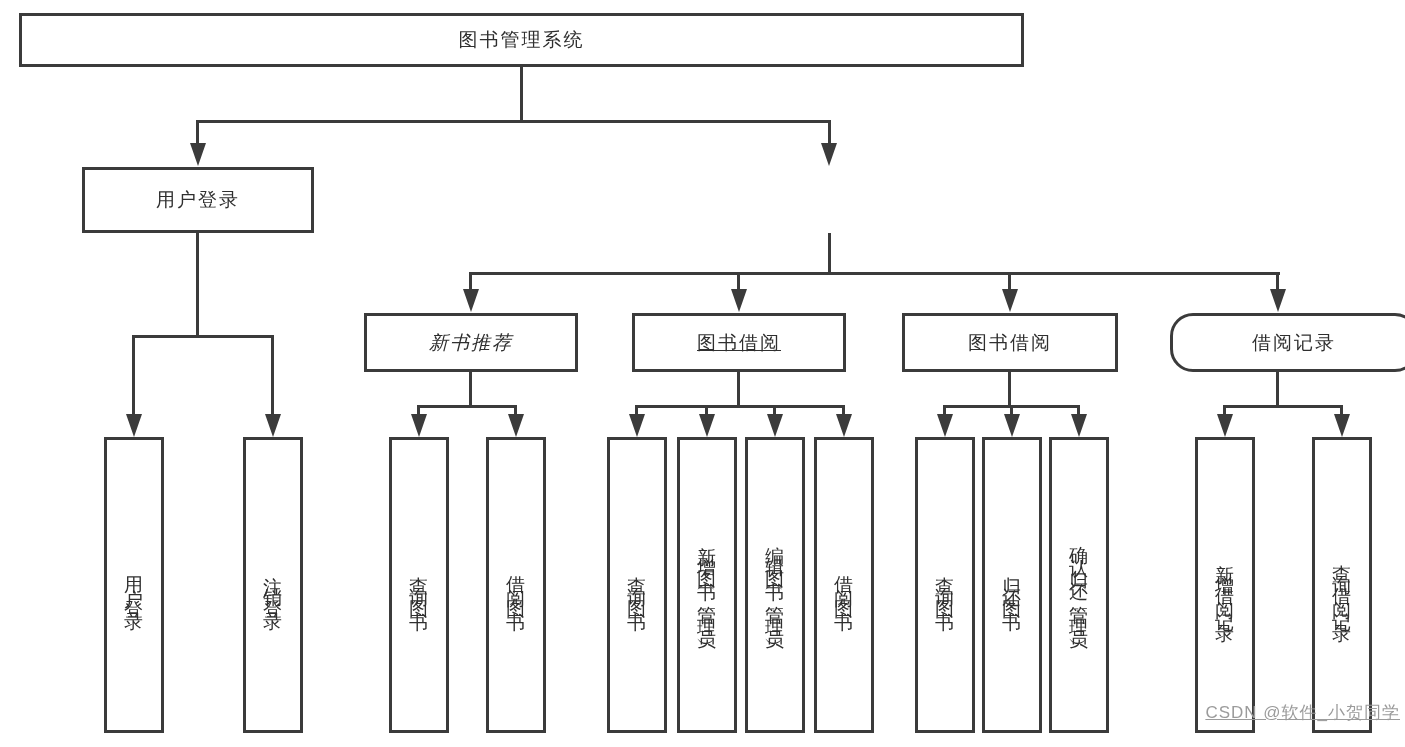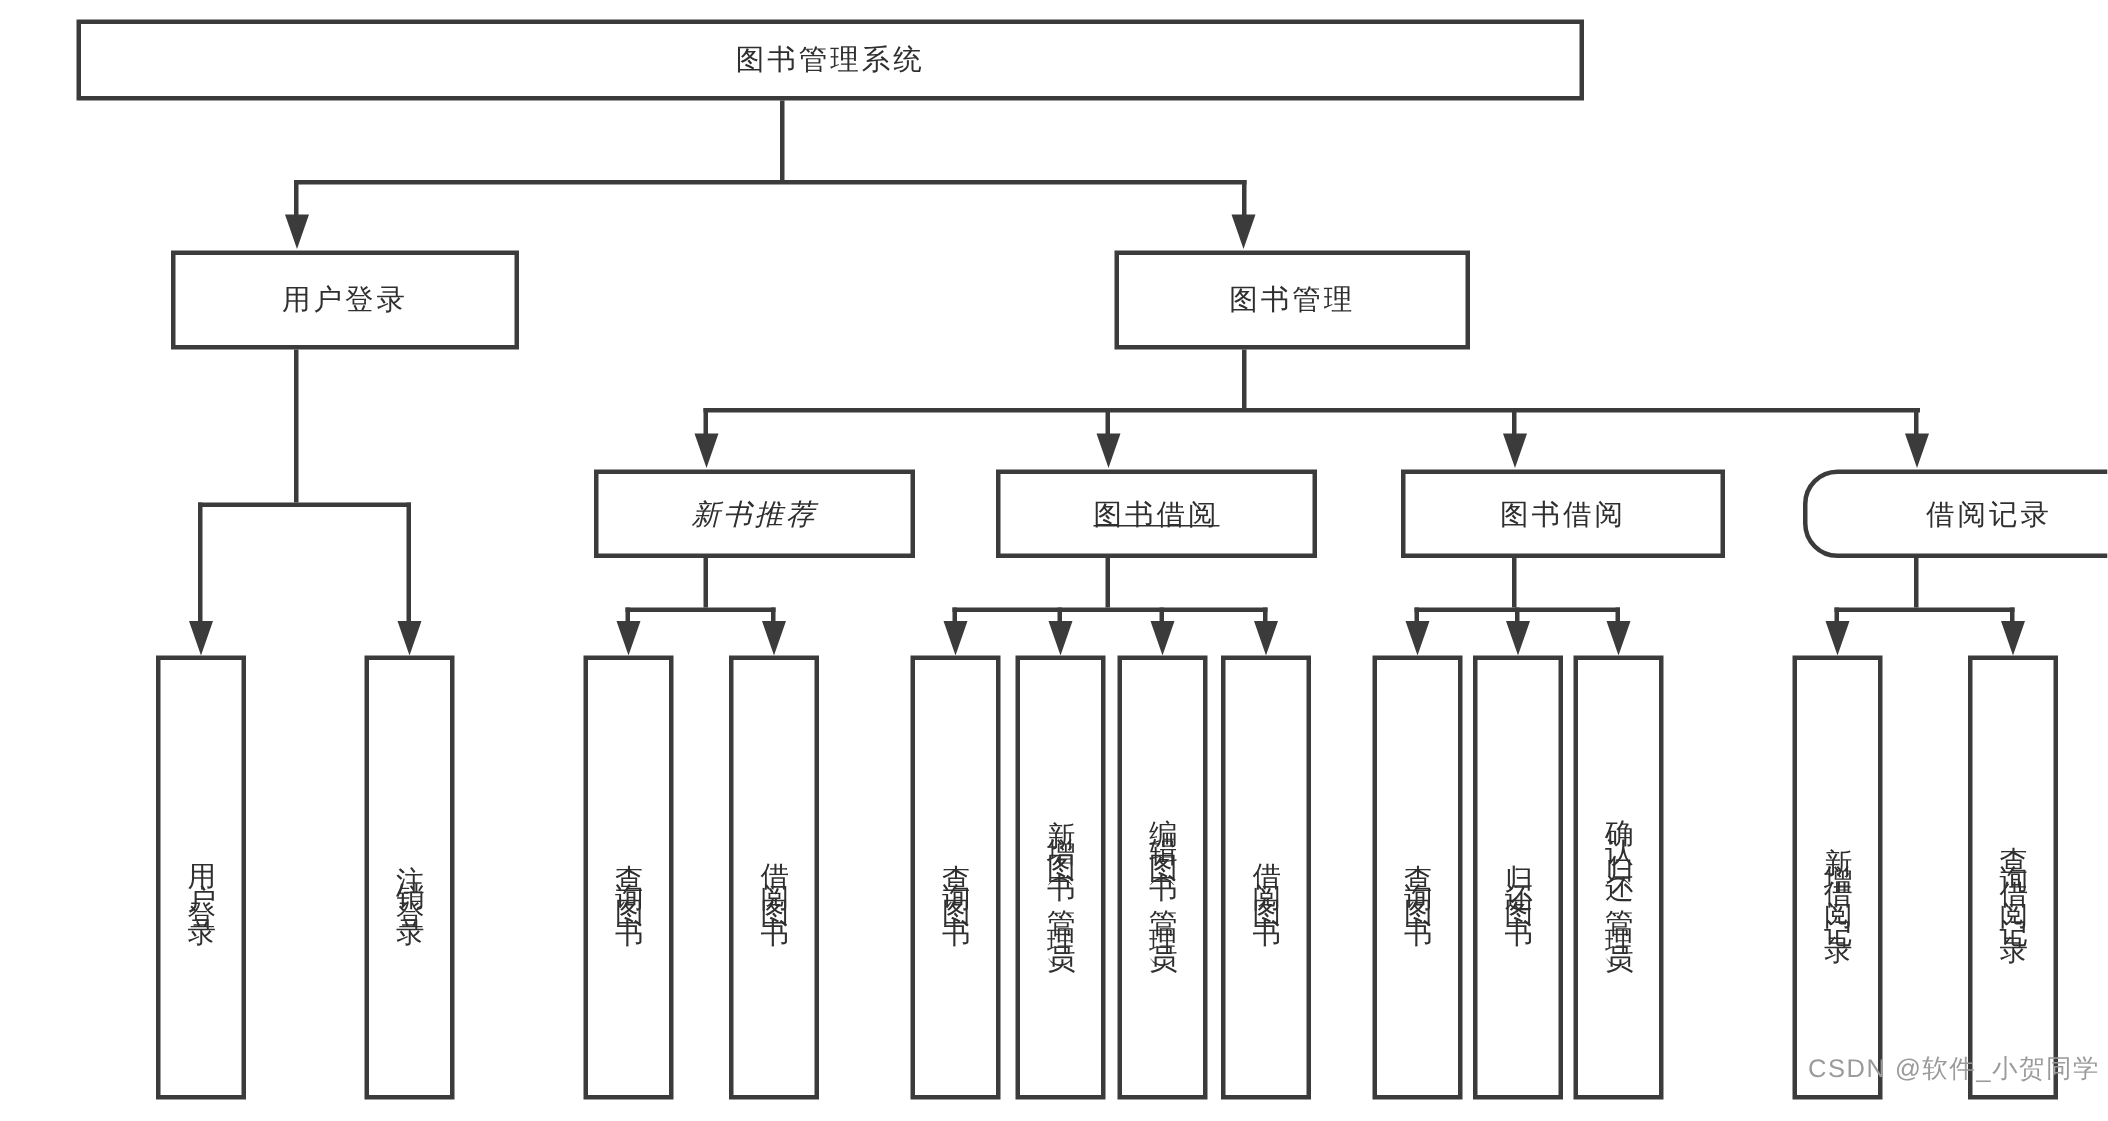--- a/index.html
+++ b/index.html
@@ -22,21 +22,20 @@
   .box {
     position: absolute;
     border: 3px solid var(--line);
     background: var(--background);
     display: flex;
     align-items: center;
     justify-content: center;
     font-size: 19px;
     letter-spacing: 2px;
     color: var(--text);
-    margin-left: 32px;
   }
   .leaf {
     position: absolute;
     top: 437px;
     height: 296px;
     width: 60px;
     border: 3px solid var(--line);
     background: var(--background);
     display: flex;
     align-items: center;
@@ -59,38 +58,38 @@
     border-top: 23px solid var(--line);
   }
   .watermark {
     position: absolute;
     right: 5px;
     top: 701px;
     font-size: 17px;
     color: var(--watermark);
     letter-spacing: 1px;
     z-index: 5;
+    text-decoration: underline;
   }
 </style>
 </head>
 <body>
 
 <div class="canvas">
 
   <div class="box" style="left:19px; top:13px; width:1005px; height:54px;">图书管理系统</div>
 
   <div class="vline" style="left:520px; top:67px; height:53px;"></div>
   <div class="hline" style="left:196px; top:120px; width:635px;"></div>
   <div class="vline" style="left:196px; top:120px; height:26px;"></div>
   <div class="arrow" style="left:190px; top:143px;"></div>
   <div class="vline" style="left:828px; top:120px; height:26px;"></div>
   <div class="arrow" style="left:821px; top:143px;"></div>
 
   <div class="box" style="left:82px; top:167px; width:232px; height:66px;">用户登录</div>
-  <div class="box" style="left:711px; top:167px; width:237px; height:66px;">图书管理</div>
 
   <div class="vline" style="left:828px; top:233px; height:39px;"></div>
   <div class="hline" style="left:469px; top:272px; width:811px;"></div>
   <div class="vline" style="left:469px; top:272px; height:19px;"></div>
   <div class="arrow" style="left:463px; top:289px;"></div>
   <div class="vline" style="left:737px; top:272px; height:19px;"></div>
   <div class="arrow" style="left:731px; top:289px;"></div>
   <div class="vline" style="left:1008px; top:272px; height:19px;"></div>
   <div class="arrow" style="left:1002px; top:289px;"></div>
   <div class="vline" style="left:1276px; top:272px; height:19px;"></div>

